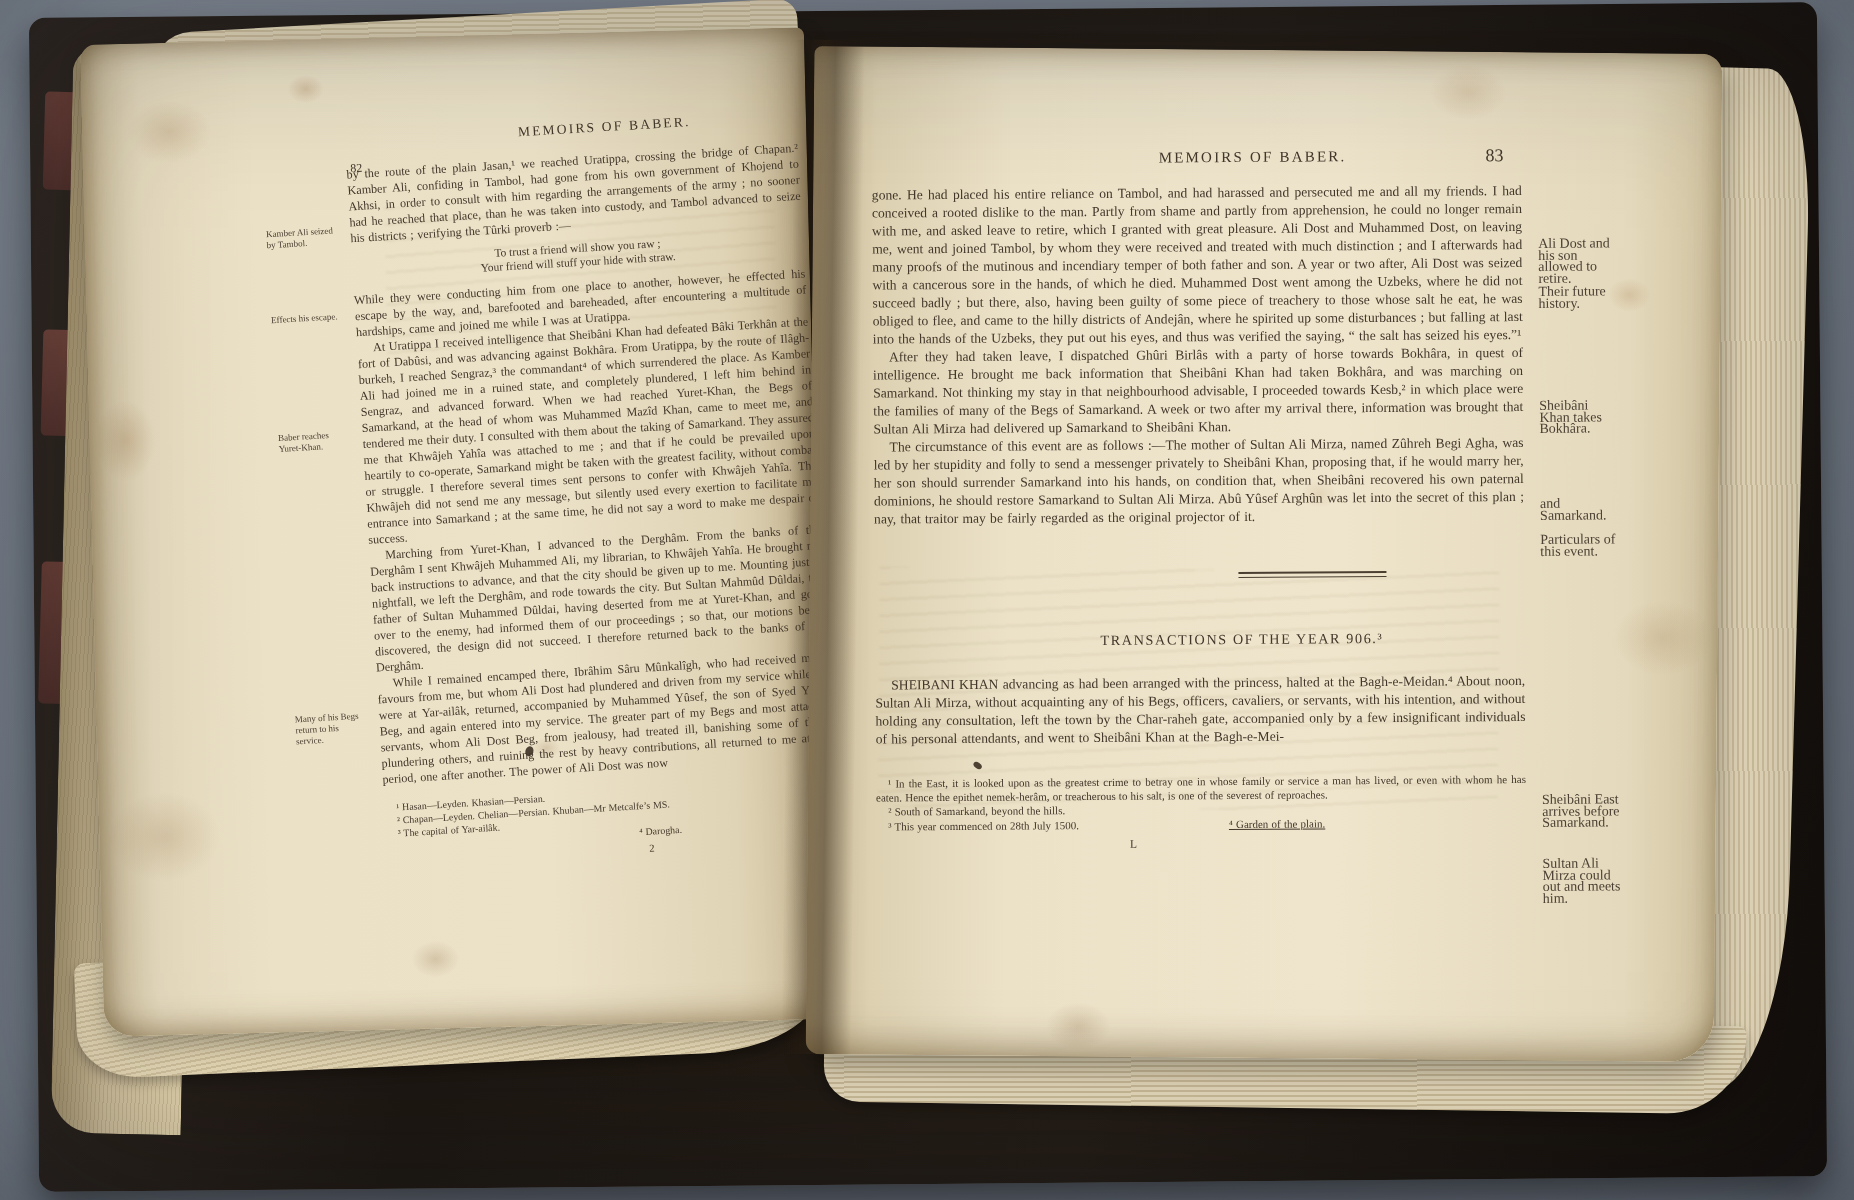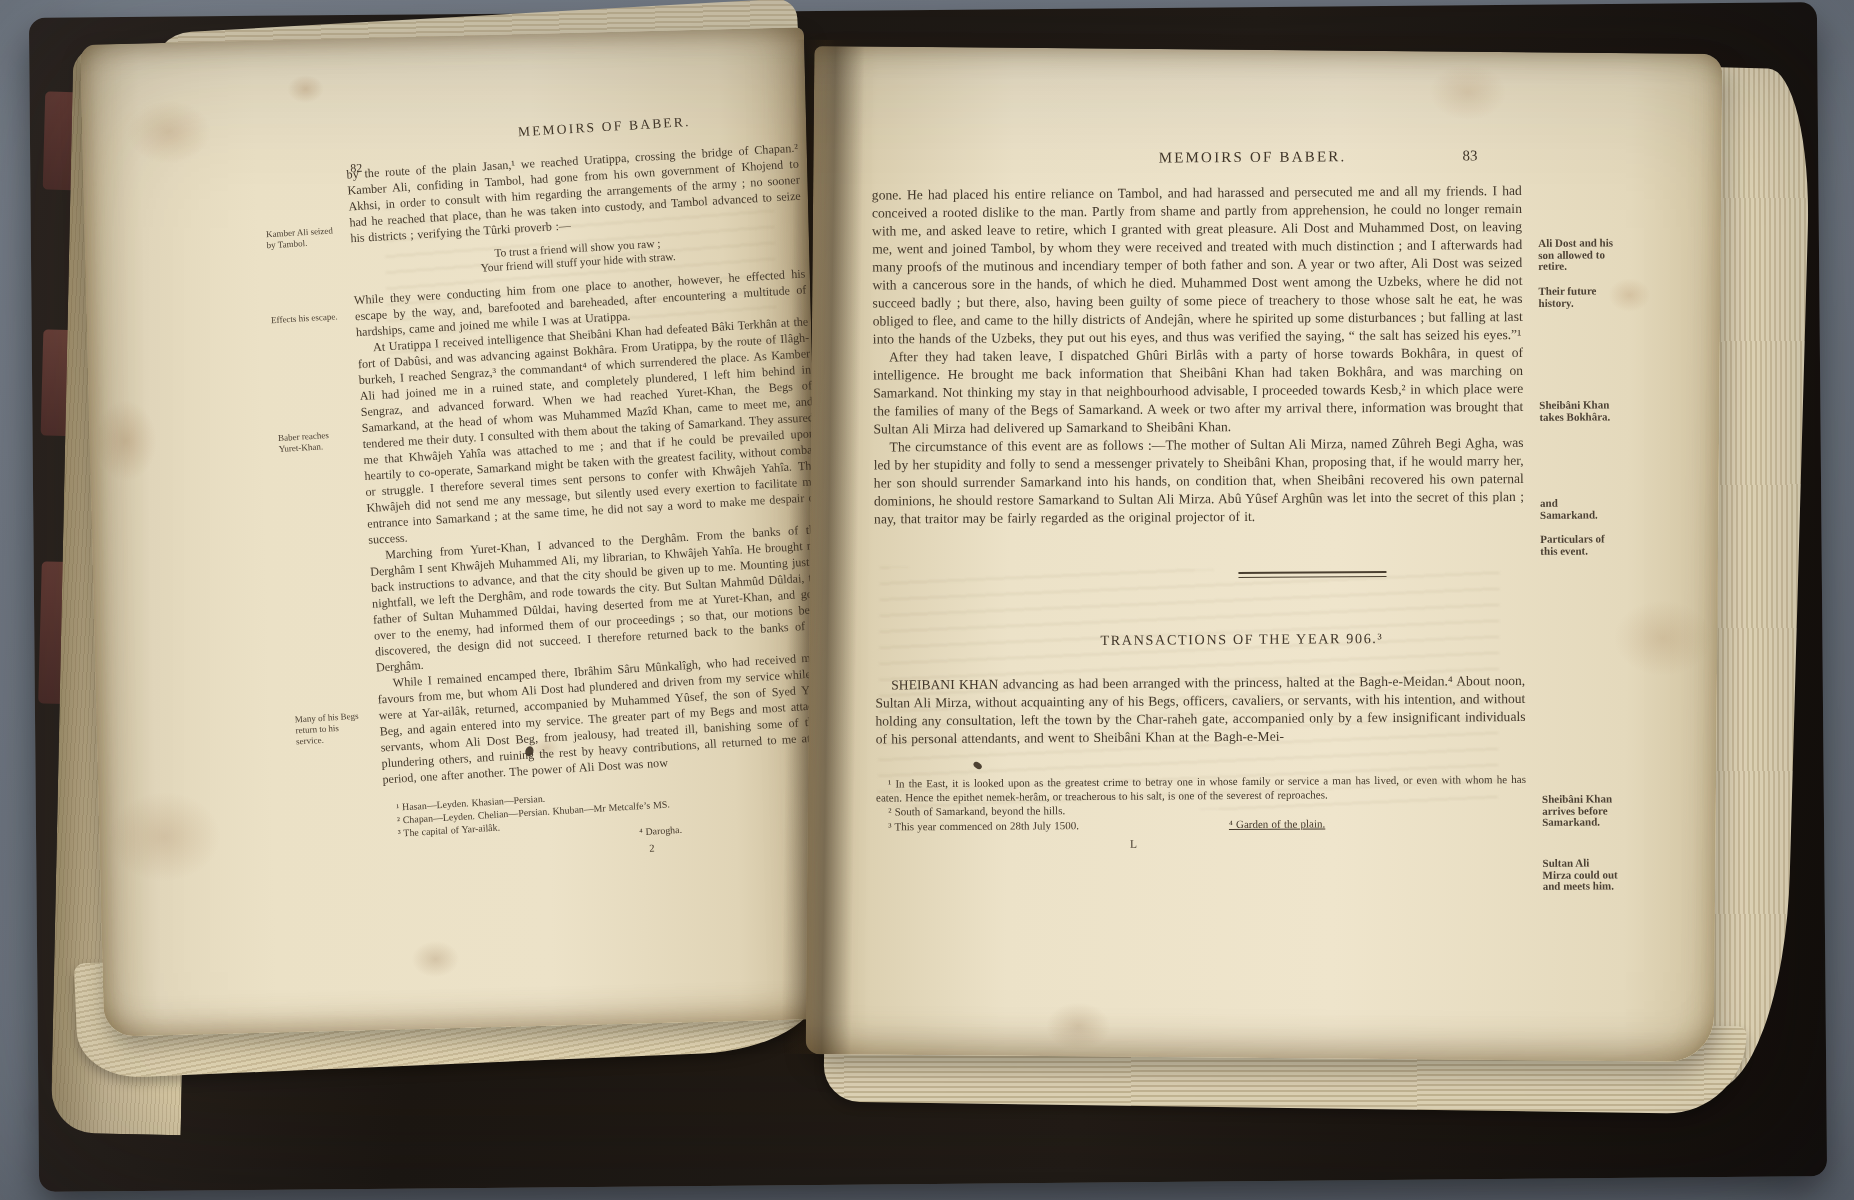--- a/index.html
+++ b/index.html
@@ -112,27 +112,27 @@
   }
   .right-text{
     left:58px;top:104px;width:650px;transform:rotate(-0.9deg);transform-origin:top left;
     font-size:13.6px;line-height:18px;
   }
   .running-head{text-align:center;letter-spacing:2.2px;white-space:nowrap;}
   .left-text .running-head{font-size:13.5px;transform:translateX(34px);margin-bottom:16px;}
   .right-text .running-head{font-size:15px;transform:translateX(56px);margin-bottom:18px;}
   .pagenum{position:absolute;font-size:12px;}
   .pagenum-left{left:4px;top:26px;}
-  .pagenum-right{right:44px;top:0;font-size:15px;}
+  .pagenum-right{right:18px;top:0;font-size:18px;}
   .body{margin:0;text-align:justify;text-indent:16px;word-spacing:.06em;}
   .body.flush{text-indent:0;}
   .verse{text-align:center;font-size:11.4px;line-height:13.5px;margin:9px 0 10px 0;}
   .mnote{position:absolute;color:#4c4134;}
   .mnote-l{left:-84px;width:70px;font-size:9px;line-height:10.8px;}
-  .mnote-r{left:calc(100% + 16px);width:78px;font-size:11px;line-height:11.6px;font-weight:bold;}
+  .mnote-r{left:calc(100% + 16px);width:78px;font-size:14px;line-height:11.6px;}
   .divider{width:148px;height:3px;border-top:2px solid #4a3f30;border-bottom:1px solid #4a3f30;margin:46px 0 0 56%;}
   .section-heading{text-align:center;transform:translateX(42px);margin-top:52px;font-size:14.2px;letter-spacing:1.6px;white-space:nowrap;}
   .p-after-heading{margin-top:26px;}
   .footnotes{word-spacing:.04em;}
   .left-text .footnotes{margin-top:14px;font-size:9.9px;line-height:13px;}
   .left-text .fn-indent{text-indent:12px;}
   .fn-shift{margin-left:56%;}
   .signature{font-size:10.5px;margin-top:3px;}
   .sig-left{margin-left:58%;}
   .sig-right{margin-left:39%;font-size:11.5px;}
@@ -213,19 +213,19 @@
           <span class="fn-b">⁴ Garden of the plain.</span>
         </div>
       </div>
       <div class="signature sig-right">L</div>
 
       <div class="mnote mnote-r" style="top:92px">Ali Dost and his son allowed to retire.</div>
       <div class="mnote mnote-r" style="top:140px">Their future history.</div>
       <div class="mnote mnote-r" style="top:254px">Sheibâni Khan takes Bokhâra.</div>
       <div class="mnote mnote-r" style="top:352px">and Samarkand.</div>
       <div class="mnote mnote-r" style="top:388px">Particulars of this event.</div>
-      <div class="mnote mnote-r" style="top:648px">Sheibâni Khan arrives before Samarkand.</div>
+      <div class="mnote mnote-r" style="top:648px">Sheibâni East arrives before Samarkand.</div>
       <div class="mnote mnote-r" style="top:712px">Sultan Ali Mirza could out and meets him.</div>
     </div>
   </div>
 
   <div class="gutter"></div>
 </div>
 
 </body></html>

